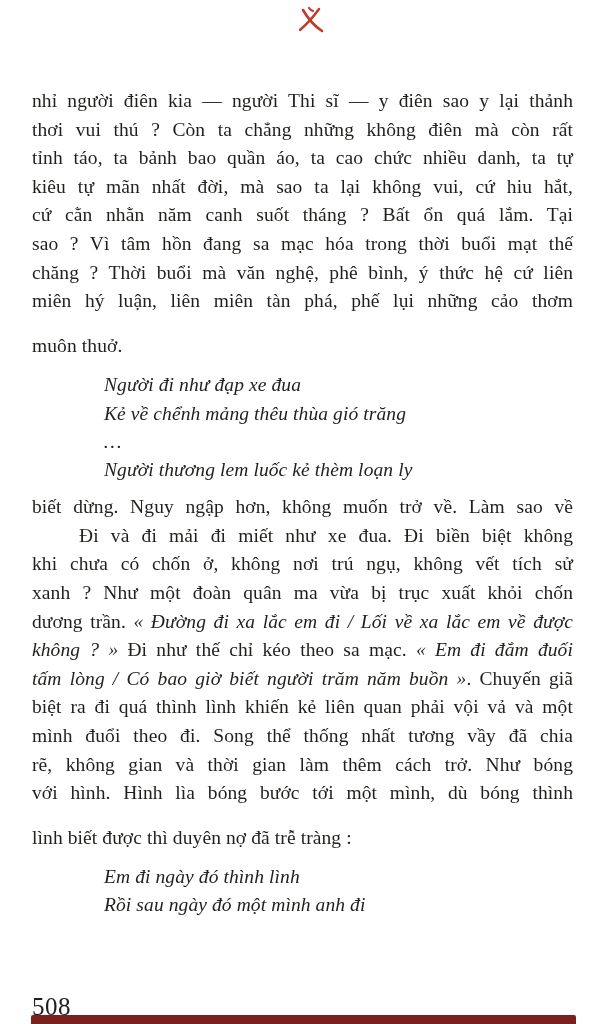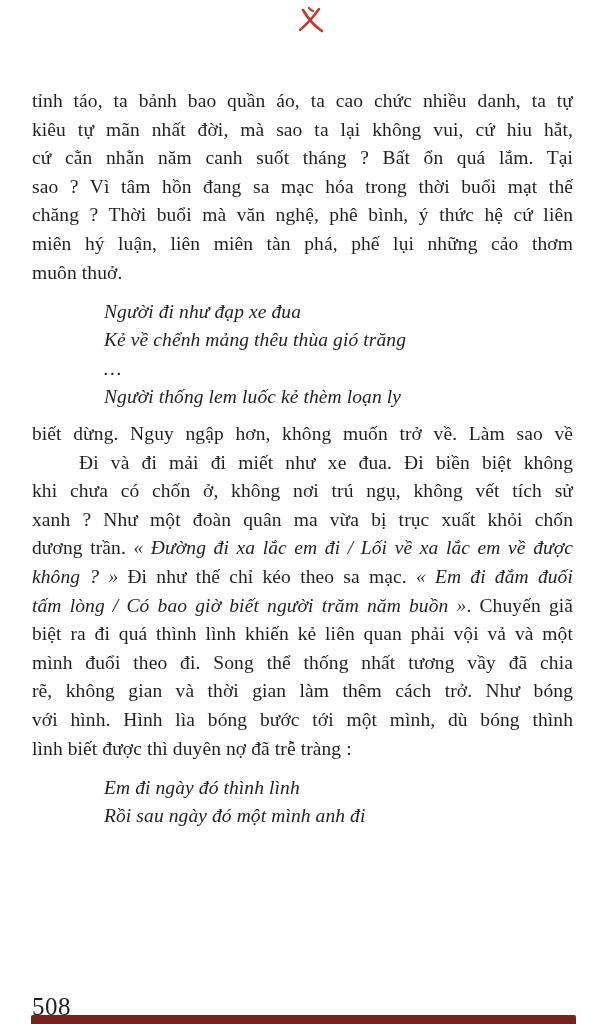--- a/index.html
+++ b/index.html
@@ -27,21 +27,21 @@
     letter-spacing: 0.1px;
   }
 
   .block.paragraph { margin: 0; }
   .pline {
     line-height: 28.6px;
     text-align: justify;
     text-align-last: justify;
     white-space: normal;
   }
-  .pline.lastline { text-align-last: left; }
+  .pline.lastline { text-align-last: left; margin-top: 16px; }
   .pline.indent { text-indent: 47px; }
   .it { font-style: italic; }
 
   .block.verse {
     margin: 11px 0 9px 72px;
     font-style: italic;
   }
   .vline { line-height: 28.2px; text-align: left; }
 
   .page-number {
@@ -65,33 +65,35 @@
 <div class="scan-page">
 
   <svg class="red-mark" viewBox="0 0 30 30" aria-hidden="true">
     <path d="M7,5 C11,12 17,20 26,26" fill="none" stroke="var(--redmark, #c4382a)" stroke-width="2.6" stroke-linecap="round"></path>
     <path d="M23,4 C18,11 11,19 4,25" fill="none" stroke="var(--redmark, #c4382a)" stroke-width="2.4" stroke-linecap="round"></path>
     <path d="M13,3 C14,4.5 15.5,5.5 17,6" fill="none" stroke="var(--redmark, #c4382a)" stroke-width="2.2" stroke-linecap="round"></path>
   </svg>
 
   <div class="page-body">
       <div class="block paragraph">
+        <div class="pline"><span class="">nhỉ người điên kia — người Thi sĩ — y điên sao y lại thảnh</span></div>
+        <div class="pline"><span class="">thơi vui thú ? Còn ta chẳng những không điên mà còn rất</span></div>
         <div class="pline"><span class="">tỉnh táo, ta bảnh bao quần áo, ta cao chức nhiều danh, ta tự</span></div>
         <div class="pline"><span class="">kiêu tự mãn nhất đời, mà sao ta lại không vui, cứ hiu hắt,</span></div>
         <div class="pline"><span class="">cứ cằn nhằn năm canh suốt tháng ? Bất ổn quá lắm. Tại</span></div>
         <div class="pline"><span class="">sao ? Vì tâm hồn đang sa mạc hóa trong thời buổi mạt thế</span></div>
         <div class="pline"><span class="">chăng ? Thời buổi mà văn nghệ, phê bình, ý thức hệ cứ liên</span></div>
         <div class="pline"><span class="">miên hý luận, liên miên tàn phá, phế lụi những cảo thơm</span></div>
         <div class="pline lastline"><span class="">muôn thuở.</span></div>
       </div>
       <div class="block verse">
         <div class="vline">Người đi như đạp xe đua</div>
         <div class="vline">Kẻ về chểnh mảng thêu thùa gió trăng</div>
         <div class="vline">…</div>
-        <div class="vline">Người thống lem luốc kẻ thèm loạn ly</div>
+        <div class="vline">Người thương lem luốc kẻ thèm loạn ly</div>
       </div>
       <div class="block paragraph">
         <div class="pline"><span class="">biết dừng. Nguy ngập hơn, không muốn trở về. Làm sao về</span></div>
         <div class="pline indent"><span class="">Đi và đi mải đi miết như xe đua. Đi biền biệt không</span></div>
         <div class="pline"><span class="">khi chưa có chốn ở, không nơi trú ngụ, không vết tích sử</span></div>
         <div class="pline"><span class="">xanh ? Như một đoàn quân ma vừa bị trục xuất khỏi chốn</span></div>
         <div class="pline"><span class="">dương trần. </span><span class="it">« Đường đi xa lắc em đi / Lối về xa lắc em về được</span></div>
         <div class="pline"><span class="it">không ? »</span><span class=""> Đi như thế chỉ kéo theo sa mạc. </span><span class="it">« Em đi đắm đuối</span></div>
         <div class="pline"><span class="it">tấm lòng / Có bao giờ biết người trăm năm buồn »</span><span class="">. Chuyến giã</span></div>
         <div class="pline"><span class="">biệt ra đi quá thình lình khiến kẻ liên quan phải vội vả và một</span></div>

